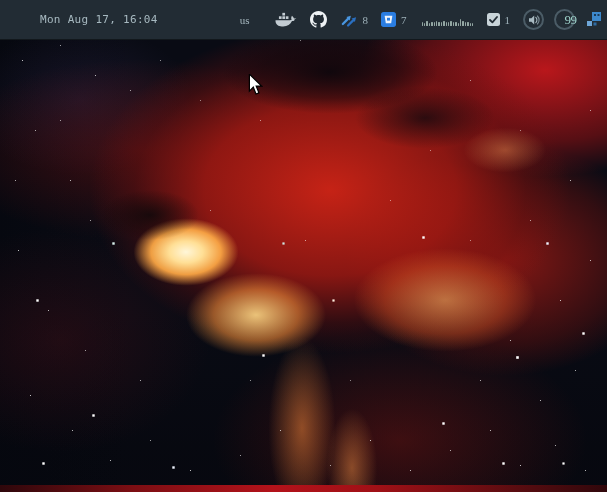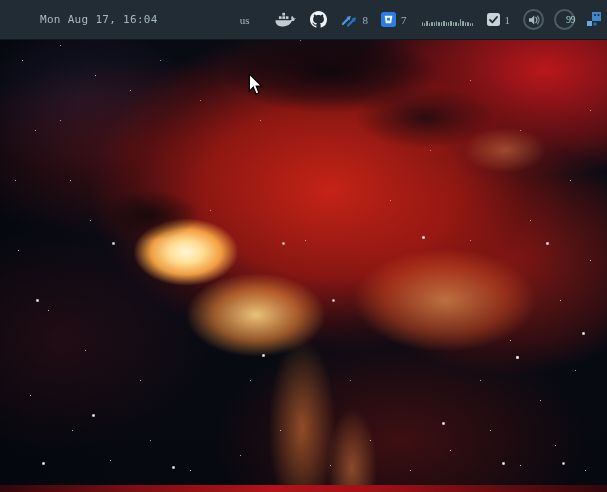--- a/index.html
+++ b/index.html
@@ -79,21 +79,21 @@
   #kbd-layout{margin-left:0;margin-right:12px;}
   
   #graph{width:52px;height:12px;display:flex;align-items:flex-end;gap:1px;margin-left:15px;}
   #graph i{display:block;width:1.6px;background:#93a7a3;border-radius:.5px;}
   
   .checkbox{width:13px;height:13px;border-radius:2.5px;background:#c9d4d9;
     display:flex;align-items:center;justify-content:center;}
   
   .circle{width:21px;height:21px;border-radius:50%;border:2px solid #4b5c66;
     box-sizing:border-box;display:flex;align-items:center;justify-content:center;}
-  .battery-text{font-size:10px;color:#9fd3cb;letter-spacing:-.5px;margin-left:12px;}
+  .battery-text{font-size:13px;color:#9fd3cb;letter-spacing:-.5px;margin-left:12px;}
 
   
   #cursor{position:absolute;left:248px;top:74px;pointer-events:none;}
 </style>
 </head>
 <body>
 
 <div id="screen">
 
   <div id="wallpaper"></div>

